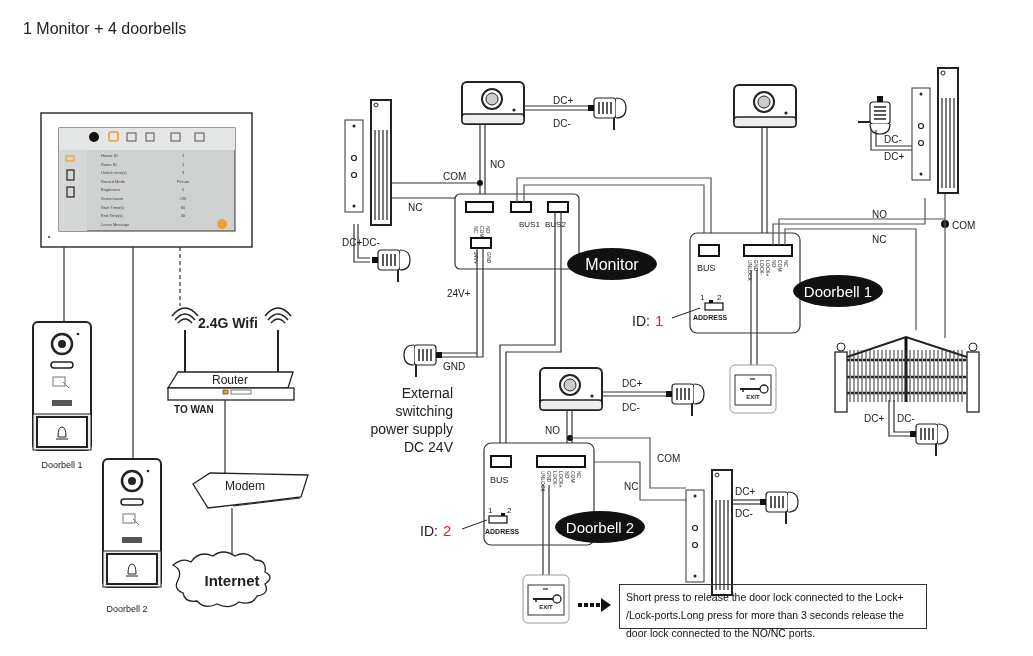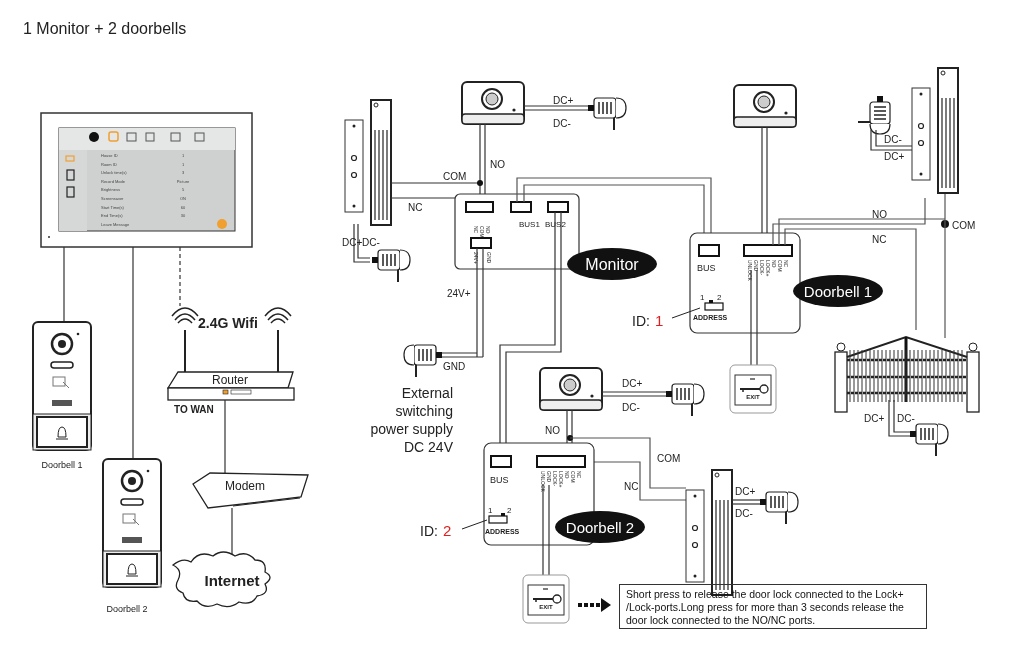--- a/index.html
+++ b/index.html
@@ -3,27 +3,27 @@
 <meta charset="utf-8">
 <style>
   html,body{margin:0;padding:0;background:#fff;}
   body{width:1033px;height:656px;position:relative;overflow:hidden;font-family:"Liberation Sans",sans-serif;color:#222;}
   svg{position:absolute;left:0;top:0;}
   .lbl{font-family:"Liberation Sans",sans-serif;fill:#222;}
   .wire{stroke:#555;stroke-width:1.2;fill:none;}
   .wire2{stroke:#333;stroke-width:1.2;fill:none;}
   .box{fill:#fff;stroke:#333;stroke-width:1.2;}
   .pin{fill:#fff;stroke:#111;stroke-width:2;}
-  .note{position:absolute;left:619px;top:584px;width:308px;height:45px;border:1px solid #333;box-sizing:border-box;padding:3px 6px;font-size:10.5px;line-height:13px;color:#111;}
+  .note{position:absolute;left:619px;top:584px;width:308px;height:45px;border:1px solid #333;box-sizing:border-box;padding:3px 6px;font-size:10.5px;line-height:18px;color:#111;}
   .title{position:absolute;left:23px;top:20px;font-size:16px;color:#222;}
 </style>
 </head>
 <body>
 
-<div class="title">1 Monitor + 2 doorbells</div>
+<div class="title">1 Monitor + 4 doorbells</div>
 
 <svg width="1033" height="656" viewBox="0 0 1033 656">
   <defs>
     <g id="adapter">
       <rect x="0" y="-10" width="22" height="20" rx="3" fill="#fff" stroke="#222" stroke-width="1.2"></rect>
       <path d="M22,-10 q10,0 10,10 q0,10 -10,10" fill="#fff" stroke="#222" stroke-width="1.2"></path>
       <line x1="5" y1="-6" x2="5" y2="6" stroke="#222" stroke-width="1.5"></line>
       <line x1="9" y1="-6" x2="9" y2="6" stroke="#222" stroke-width="1.5"></line>
       <line x1="13" y1="-6" x2="13" y2="6" stroke="#222" stroke-width="1.5"></line>
       <line x1="17" y1="-6" x2="17" y2="6" stroke="#222" stroke-width="1.5"></line>

